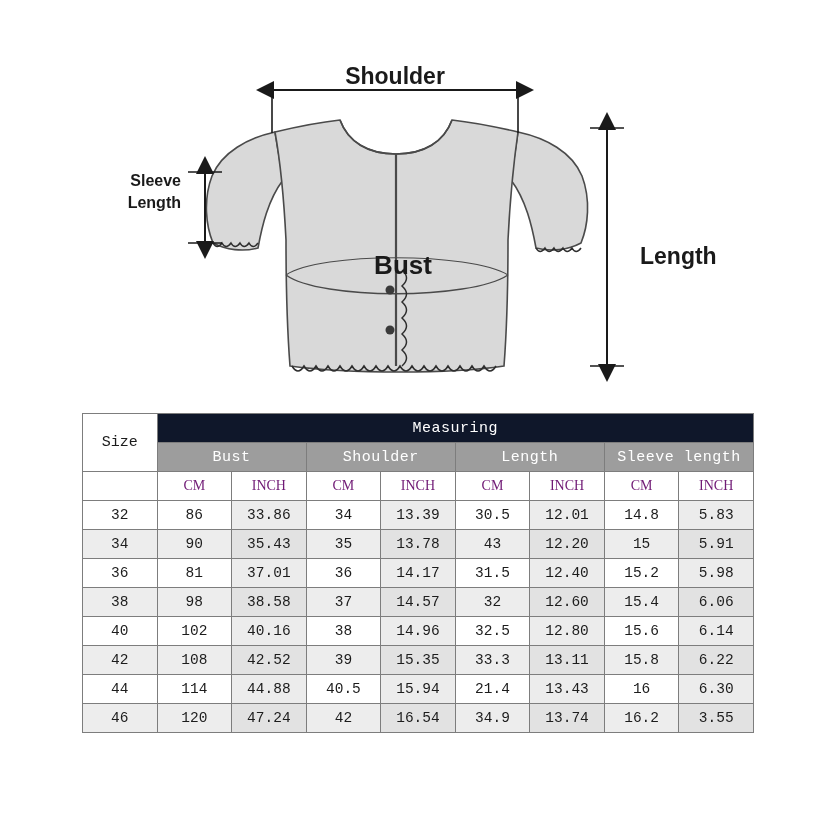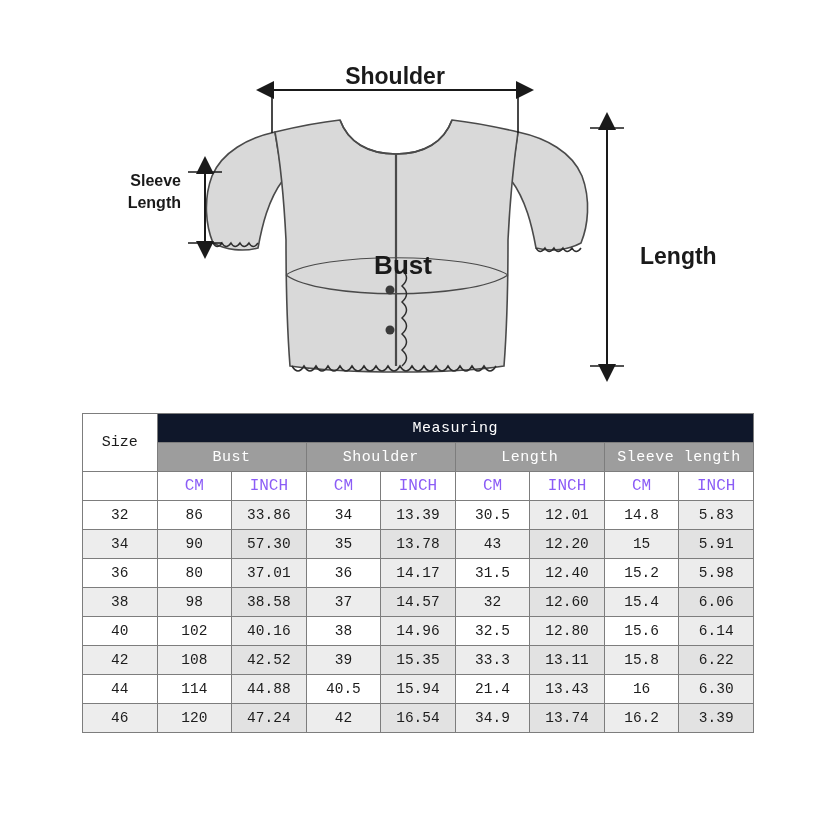--- a/index.html
+++ b/index.html
@@ -71,23 +71,24 @@
   }
   .hdr-group {
     background: #9d9d9d;
     color: #ffffff;
     font-size: 15px;
     letter-spacing: 0.5px;
     height: 32px;
   }
   .hdr-unit {
     background: #ffffff;
-    color: #8b5cf6;
-    font-size: 16px;
+    color: #701a75;
+    font-size: 14px;
     height: 28px;
+    font-family: Liberation Serif, serif;
   }
   .col-size { width: 68px; }
   .col-cm   { width: 58px; }
   .col-inch { width: 92px; }
 
   tbody tr td {
     height: 29px;
   }
   tbody tr:nth-child(odd) td { background: #ffffff; }
   tbody tr:nth-child(even) td { background: #ededed; }
@@ -215,31 +216,31 @@
         <td>34</td>
         <td>13.39</td>
         <td>30.5</td>
         <td>12.01</td>
         <td>14.8</td>
         <td>5.83</td>
       </tr>
       <tr>
         <td>34</td>
         <td>90</td>
-        <td>57.30</td>
+        <td>35.43</td>
         <td>35</td>
         <td>13.78</td>
         <td>43</td>
         <td>12.20</td>
         <td>15</td>
         <td>5.91</td>
       </tr>
       <tr>
         <td>36</td>
-        <td>80</td>
+        <td>81</td>
         <td>37.01</td>
         <td>36</td>
         <td>14.17</td>
         <td>31.5</td>
         <td>12.40</td>
         <td>15.2</td>
         <td>5.98</td>
       </tr>
       <tr>
         <td>38</td>
@@ -287,18 +288,18 @@
       </tr>
       <tr>
         <td>46</td>
         <td>120</td>
         <td>47.24</td>
         <td>42</td>
         <td>16.54</td>
         <td>34.9</td>
         <td>13.74</td>
         <td>16.2</td>
-        <td>3.39</td>
+        <td>3.55</td>
       </tr>
     </tbody>
   </table>
 
 </div>
 
 </body></html>

